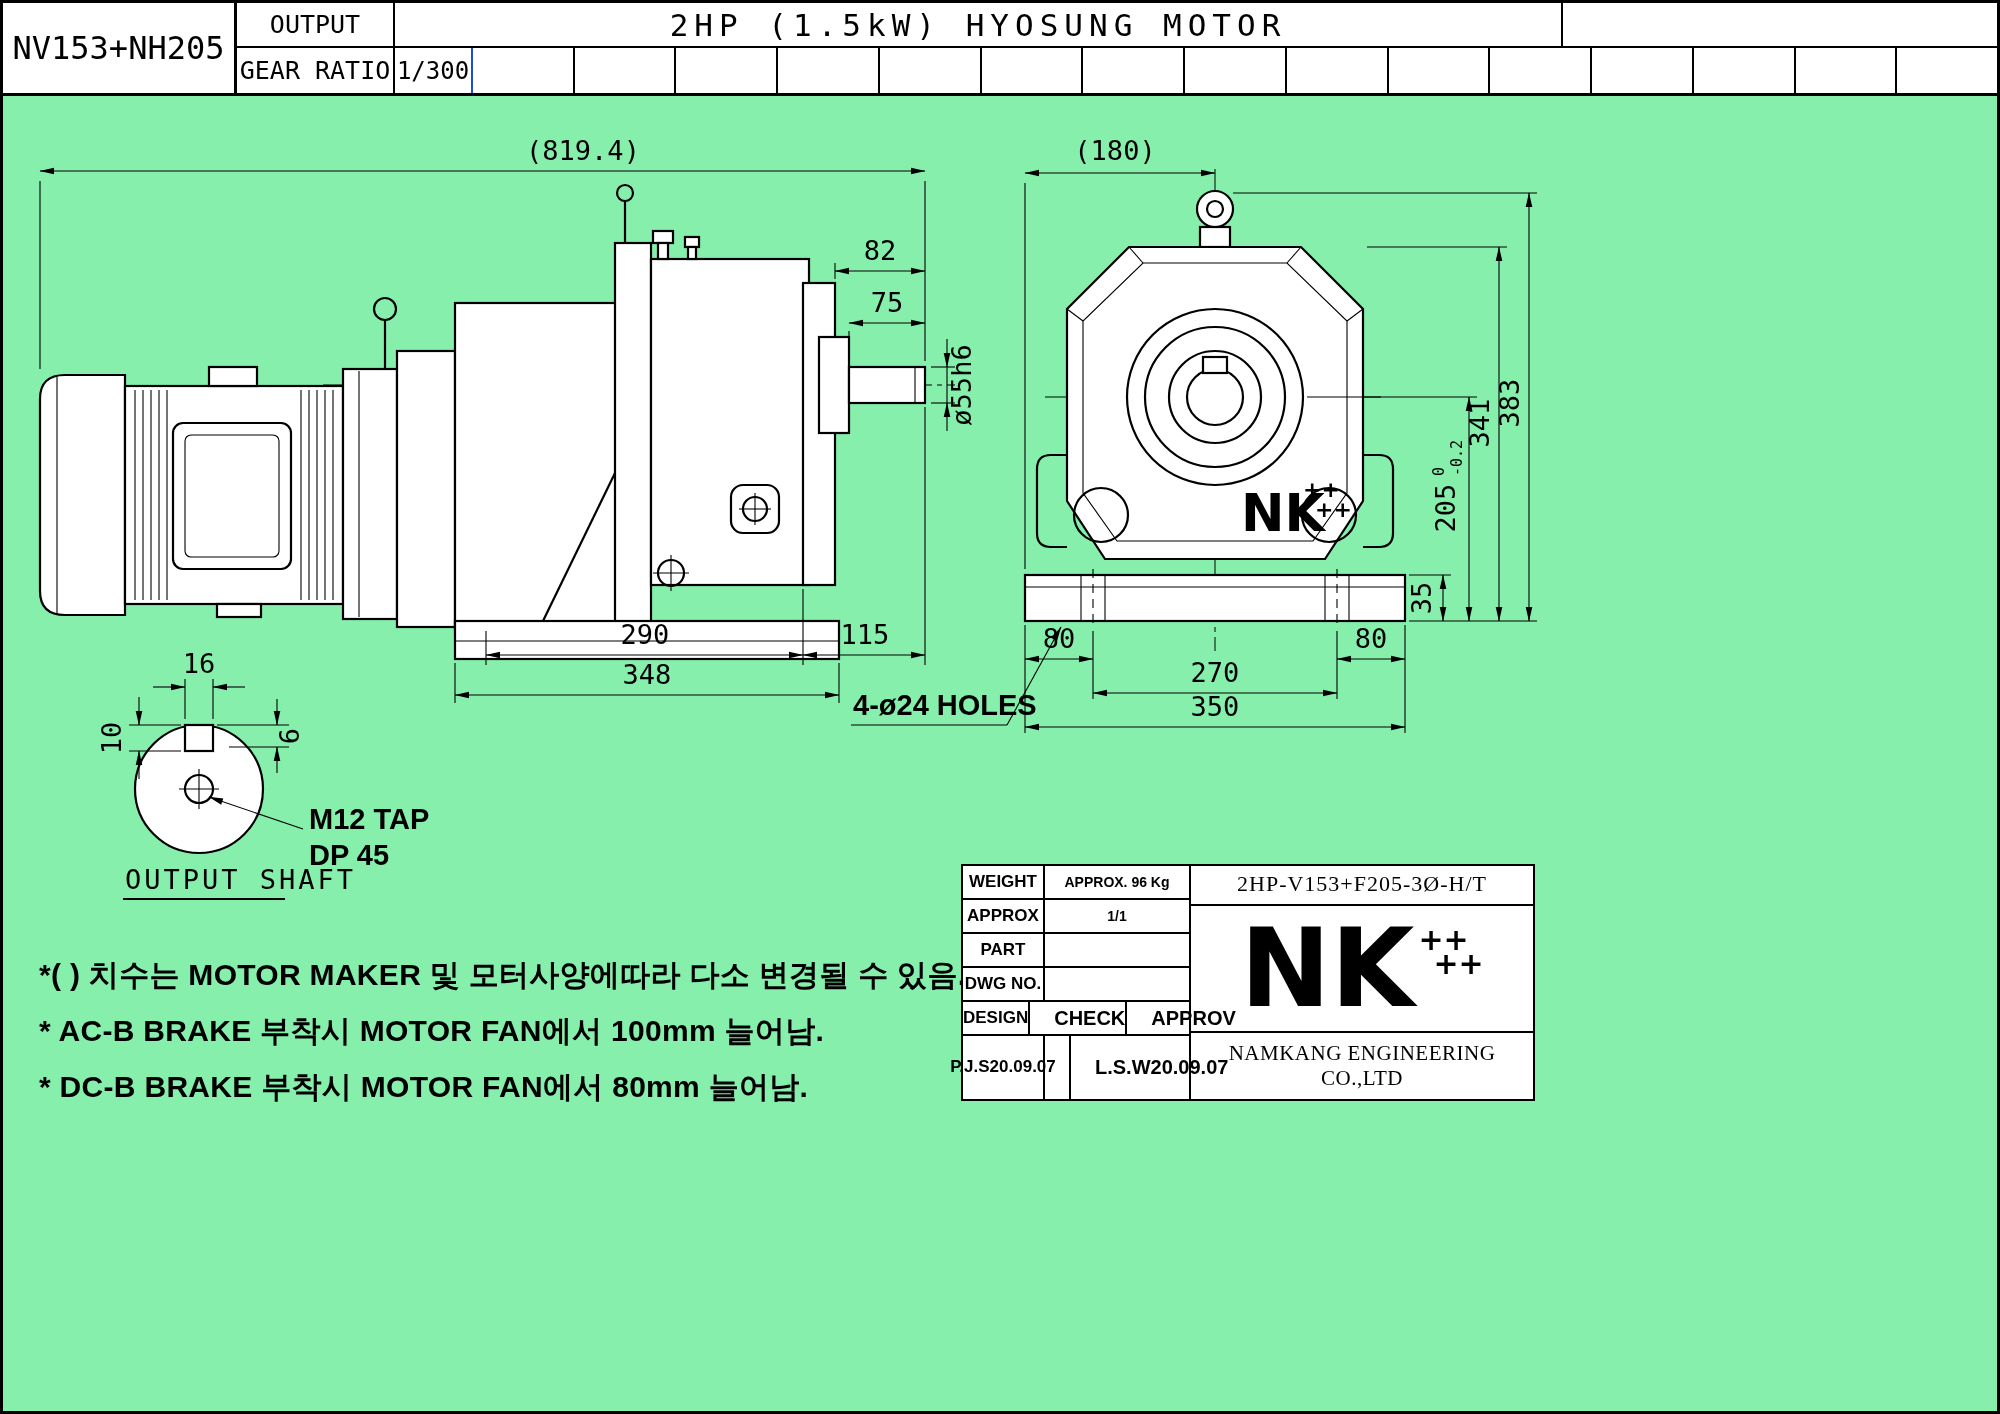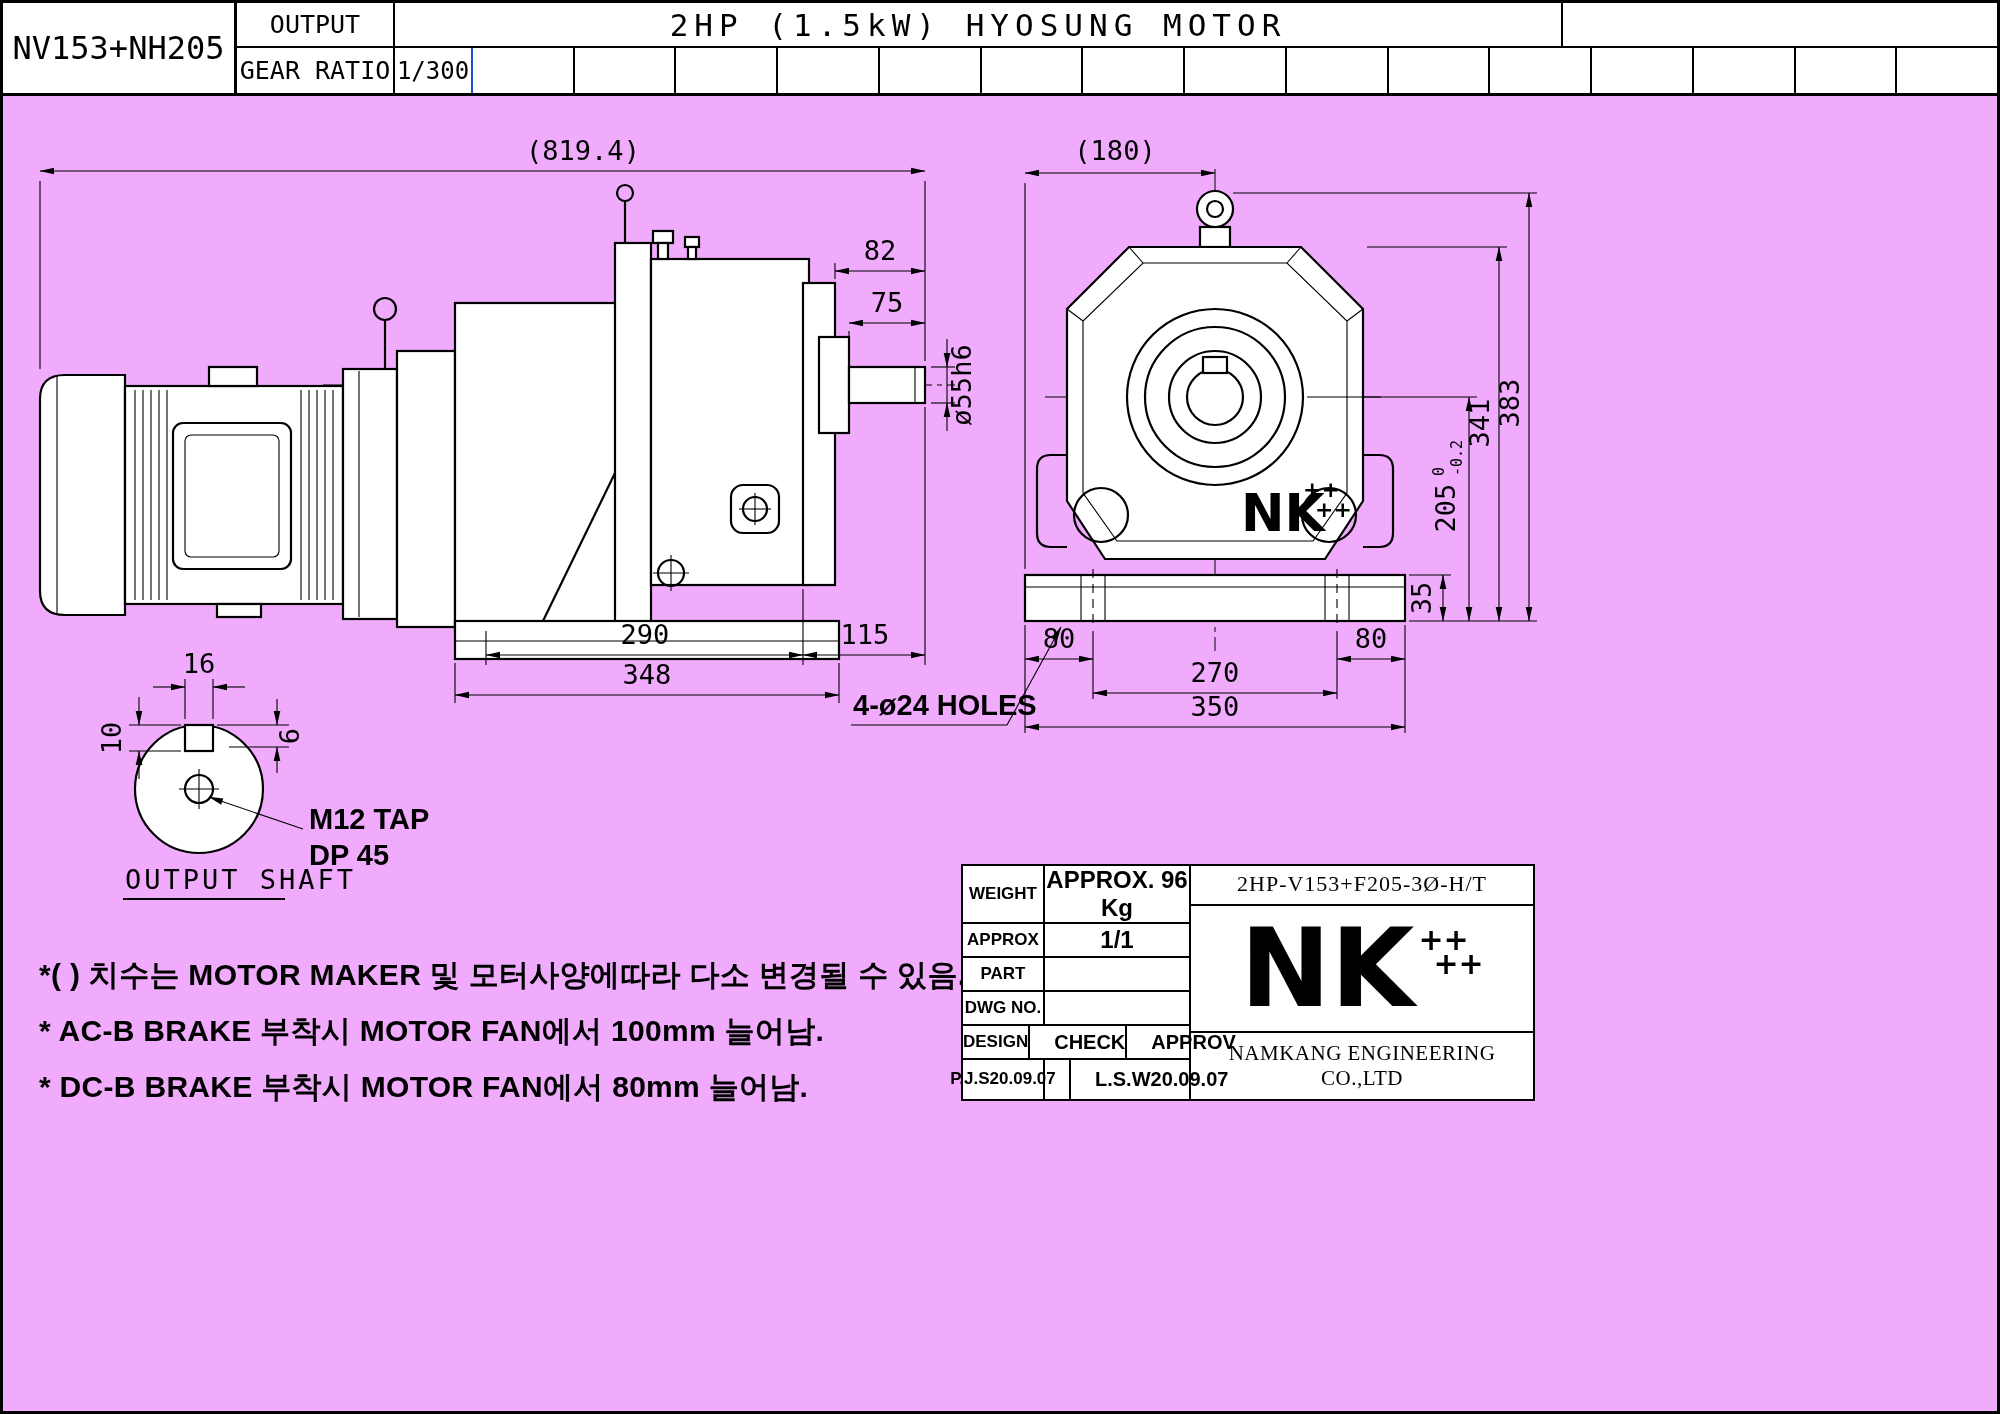--- a/index.html
+++ b/index.html
@@ -1,17 +1,17 @@
 <!DOCTYPE html>
 <html><head>
 <meta charset="utf-8">
 <style>
   html,body { margin:0; padding:0; background:#e8e8e8; }
   .sheet {
-    position:relative; width:2000px; height:1414px; background:#f0abfc;
+    position:relative; width:2000px; height:1414px; background:#86efac;
     border:3px solid #000; box-sizing:border-box; overflow:hidden;
     font-family:"Liberation Sans", sans-serif; color:#000;
   }
 
   
   .hdr {
     position:absolute; top:0; left:0; width:1994px; height:90px;
     display:grid; grid-template-columns:234px 158px 78px 1090px 1fr;
     grid-template-rows:45px 45px; border-bottom:3px solid #000;
     font-family:"DejaVu Sans Mono", monospace; background:#fff; z-index:5;
@@ -52,21 +52,21 @@
   .notes > div { margin-bottom:15px; letter-spacing:0.3px; }
 
   
   .tblock { position:absolute; left:958px; top:861px; width:574px; height:237px;
     border:2.5px solid #000; display:flex; box-sizing:border-box; background:#fff; z-index:4; }
   .tb-left { width:228px; border-right:2.5px solid #000; display:flex; flex-direction:column; box-sizing:border-box; }
   .tb-row { display:flex; border-bottom:2px solid #000; flex:0 0 34px; box-sizing:border-box; }
   .tb-row.last { border-bottom:none; flex:1; }
   .tb-l { width:82px; border-right:2px solid #000; display:flex; align-items:center; justify-content:center;
     font-weight:bold; font-size:17px; box-sizing:border-box; }
-  .tb-v { flex:1; display:flex; align-items:center; justify-content:center; font-weight:bold; font-size:24px;text-align:center; }
+  .tb-v { flex:1; display:flex; align-items:center; justify-content:center; font-weight:bold; font-size:14px; }
   .tb-c { flex:1; border-right:2px solid #000; display:flex; align-items:center; justify-content:center;
     font-weight:bold; font-size:20px; box-sizing:border-box;margin-left:24px; }
   .tb-c:last-child { border-right:none; }
   .sig { flex-direction:row; justify-content:center; line-height:1.35; }
   .diag { background:linear-gradient(to bottom right, transparent 49.2%, #000 49.2%, #000 50.8%, transparent 50.8%); }
   .tb-right { flex:1; display:flex; flex-direction:column; }
   .tb-outline { font-family:"Liberation Serif", serif; font-size:27px; text-align:center;
     padding:9px 0 3px; margin:0 26px; border-bottom:2px solid #000; letter-spacing:1px; }
   .tb-code { font-family:"Liberation Serif", serif; font-size:22px; text-align:center;
     padding:5px 0 7px; border-bottom:2.5px solid #000; letter-spacing:1px; }

